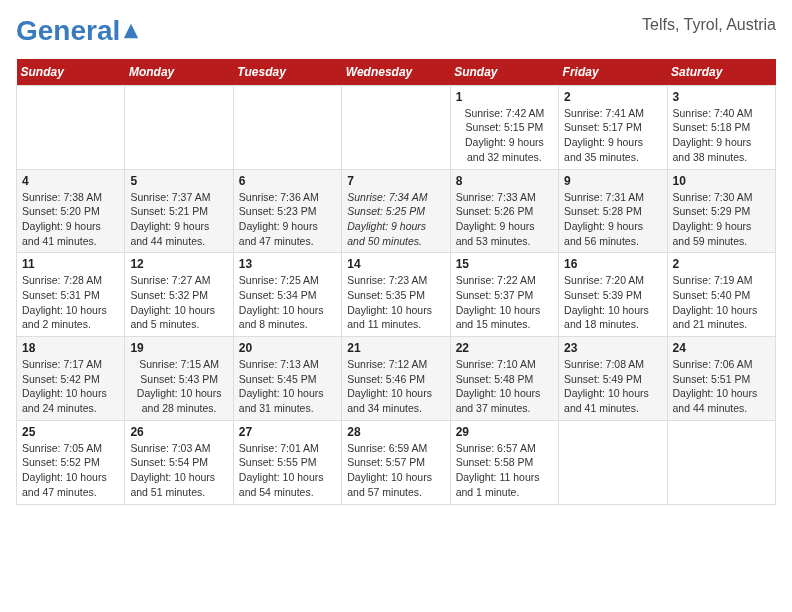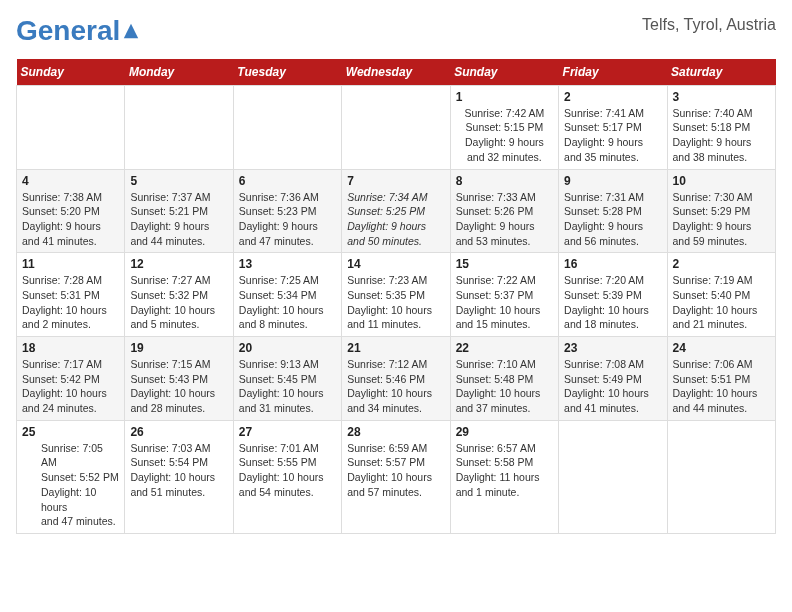--- a/index.html
+++ b/index.html
@@ -259,28 +259,28 @@
       <tr>
         <td>
           <div class="day-number">18</div>
           <div class="day-detail" style="white-space: pre-line;">Sunrise: 7:17 AM
 Sunset: 5:42 PM
 Daylight: 10 hours
 and 24 minutes.</div>
         </td>
         <td>
           <div class="day-number">19</div>
-          <div class="day-detail" style="white-space: pre-line;">Sunrise: 7:15 AM
+          <div class="day-detail" style="white-space: pre-line; text-align: center;">Sunrise: 7:15 AM
 Sunset: 5:43 PM
 Daylight: 10 hours
 and 28 minutes.</div>
         </td>
         <td>
           <div class="day-number">20</div>
-          <div class="day-detail" style="white-space: pre-line;">Sunrise: 9:13 AM
+          <div class="day-detail" style="white-space: pre-line;">Sunrise: 7:13 AM
 Sunset: 5:45 PM
 Daylight: 10 hours
 and 31 minutes.</div>
         </td>
         <td>
           <div class="day-number">21</div>
           <div class="day-detail" style="white-space: pre-line;">Sunrise: 7:12 AM
 Sunset: 5:46 PM
 Daylight: 10 hours
 and 34 minutes.</div>
@@ -303,21 +303,21 @@
           <div class="day-number">24</div>
           <div class="day-detail" style="white-space: pre-line;">Sunrise: 7:06 AM
 Sunset: 5:51 PM
 Daylight: 10 hours
 and 44 minutes.</div>
         </td>
       </tr>
       <tr>
         <td>
           <div class="day-number">25</div>
-          <div class="day-detail" style="white-space: pre-line; margin-left: 19px;">Sunrise: 7:05 AM
+          <div class="day-detail" style="white-space: pre-line;">Sunrise: 7:05 AM
 Sunset: 5:52 PM
 Daylight: 10 hours
 and 47 minutes.</div>
         </td>
         <td>
           <div class="day-number">26</div>
           <div class="day-detail" style="white-space: pre-line;">Sunrise: 7:03 AM
 Sunset: 5:54 PM
 Daylight: 10 hours
 and 51 minutes.</div>

